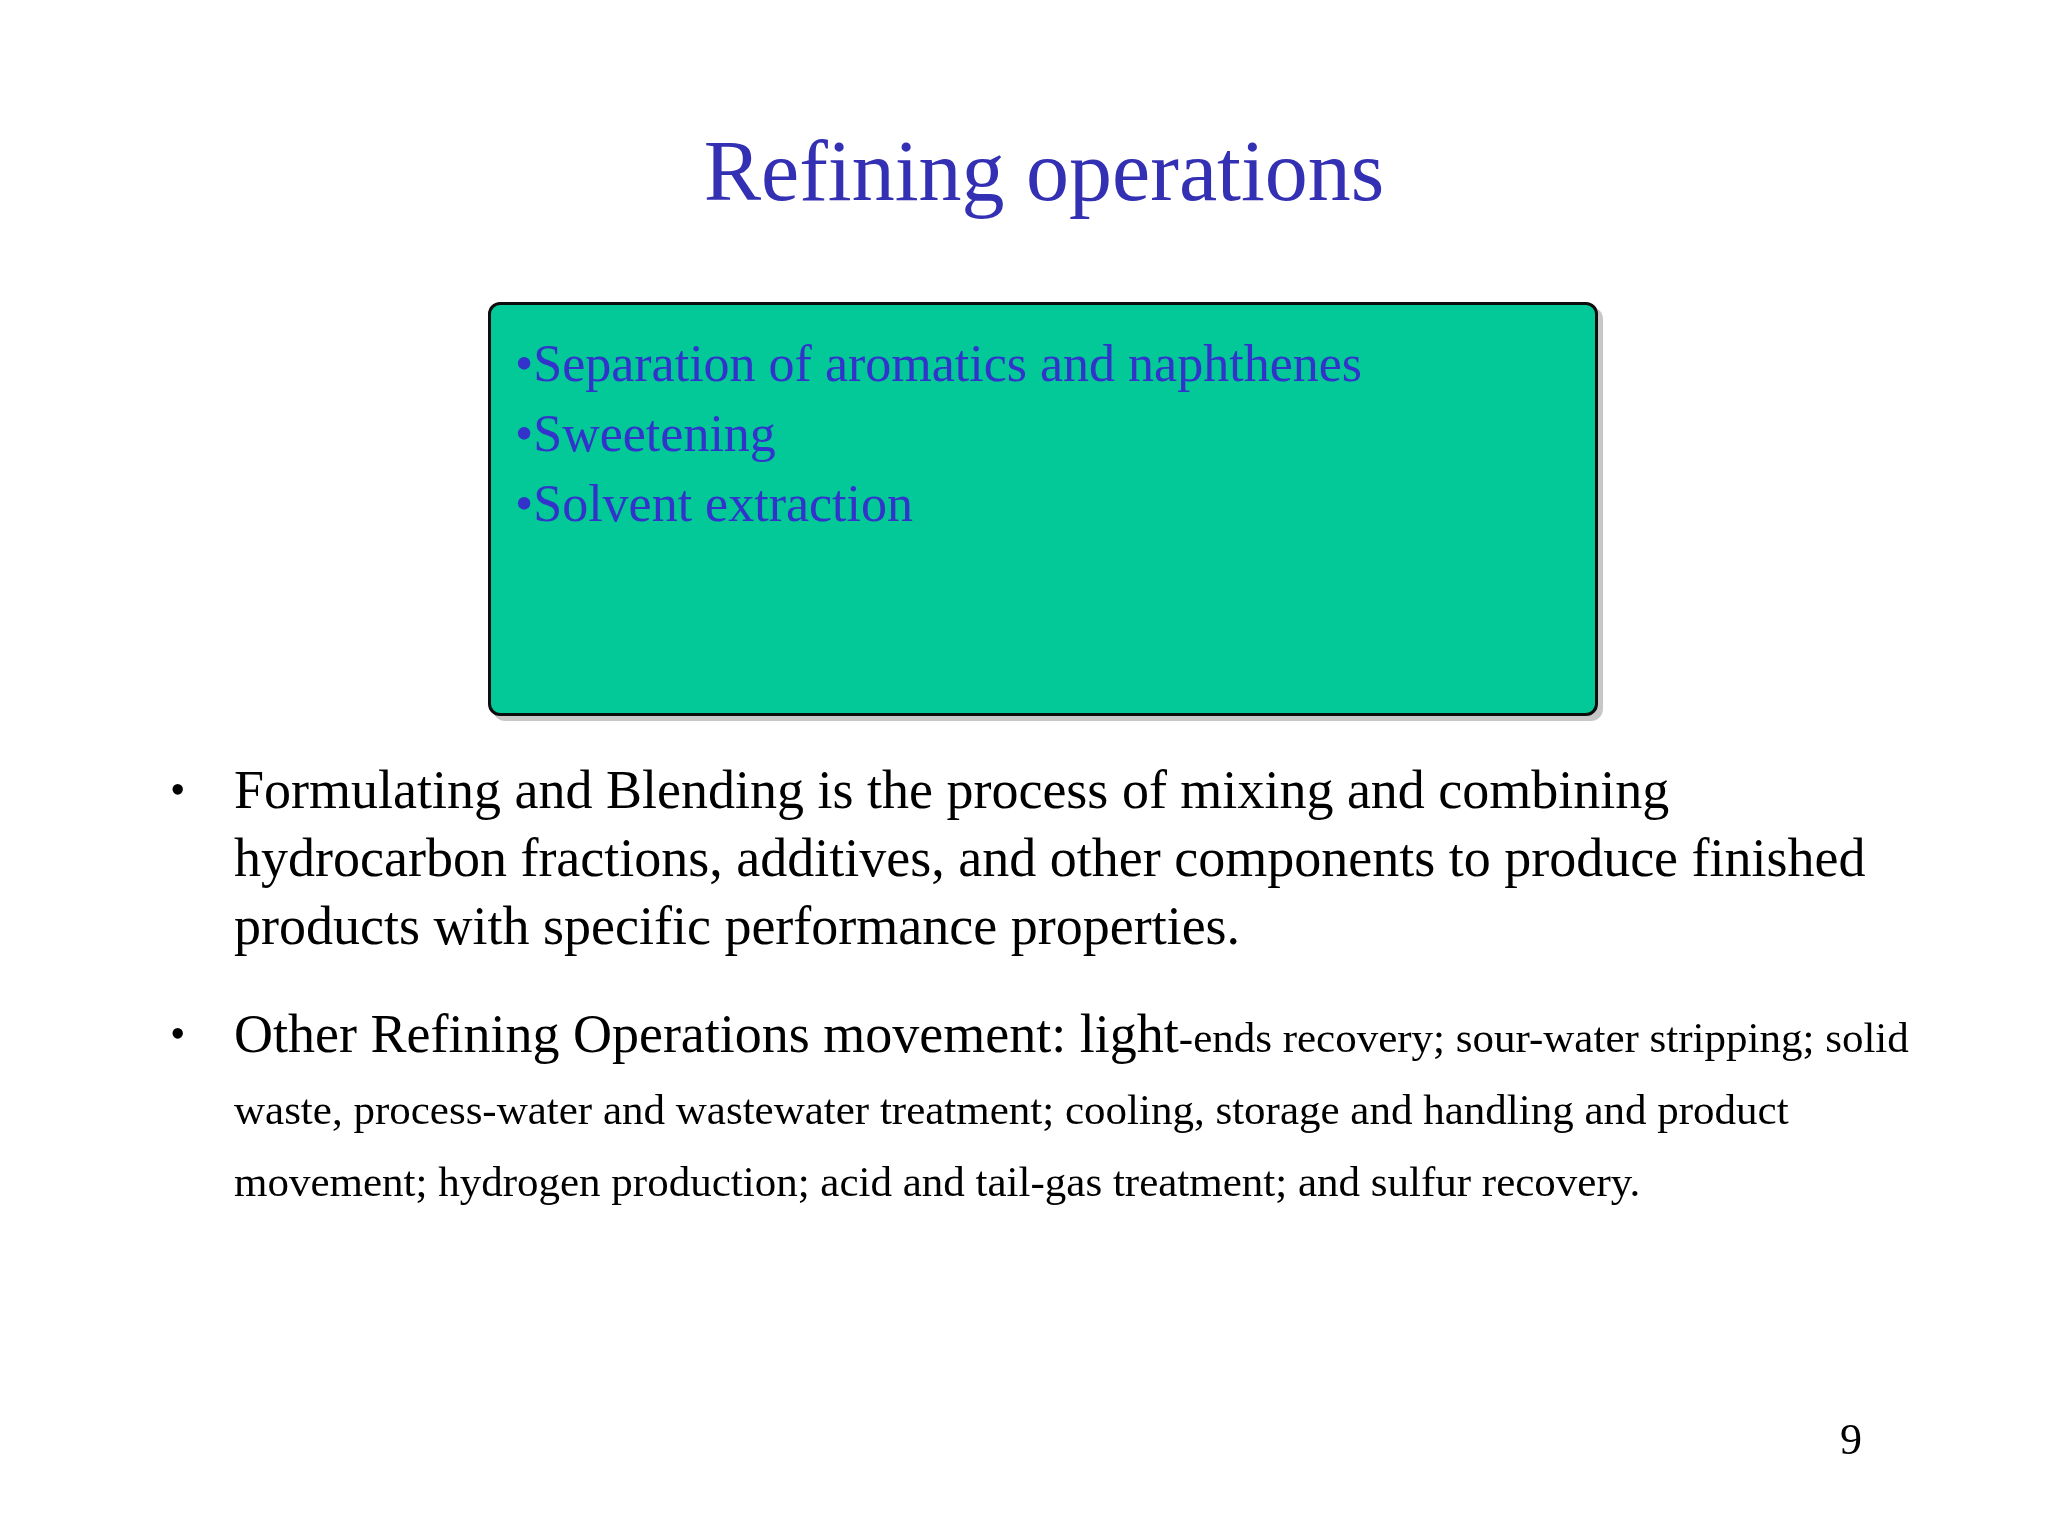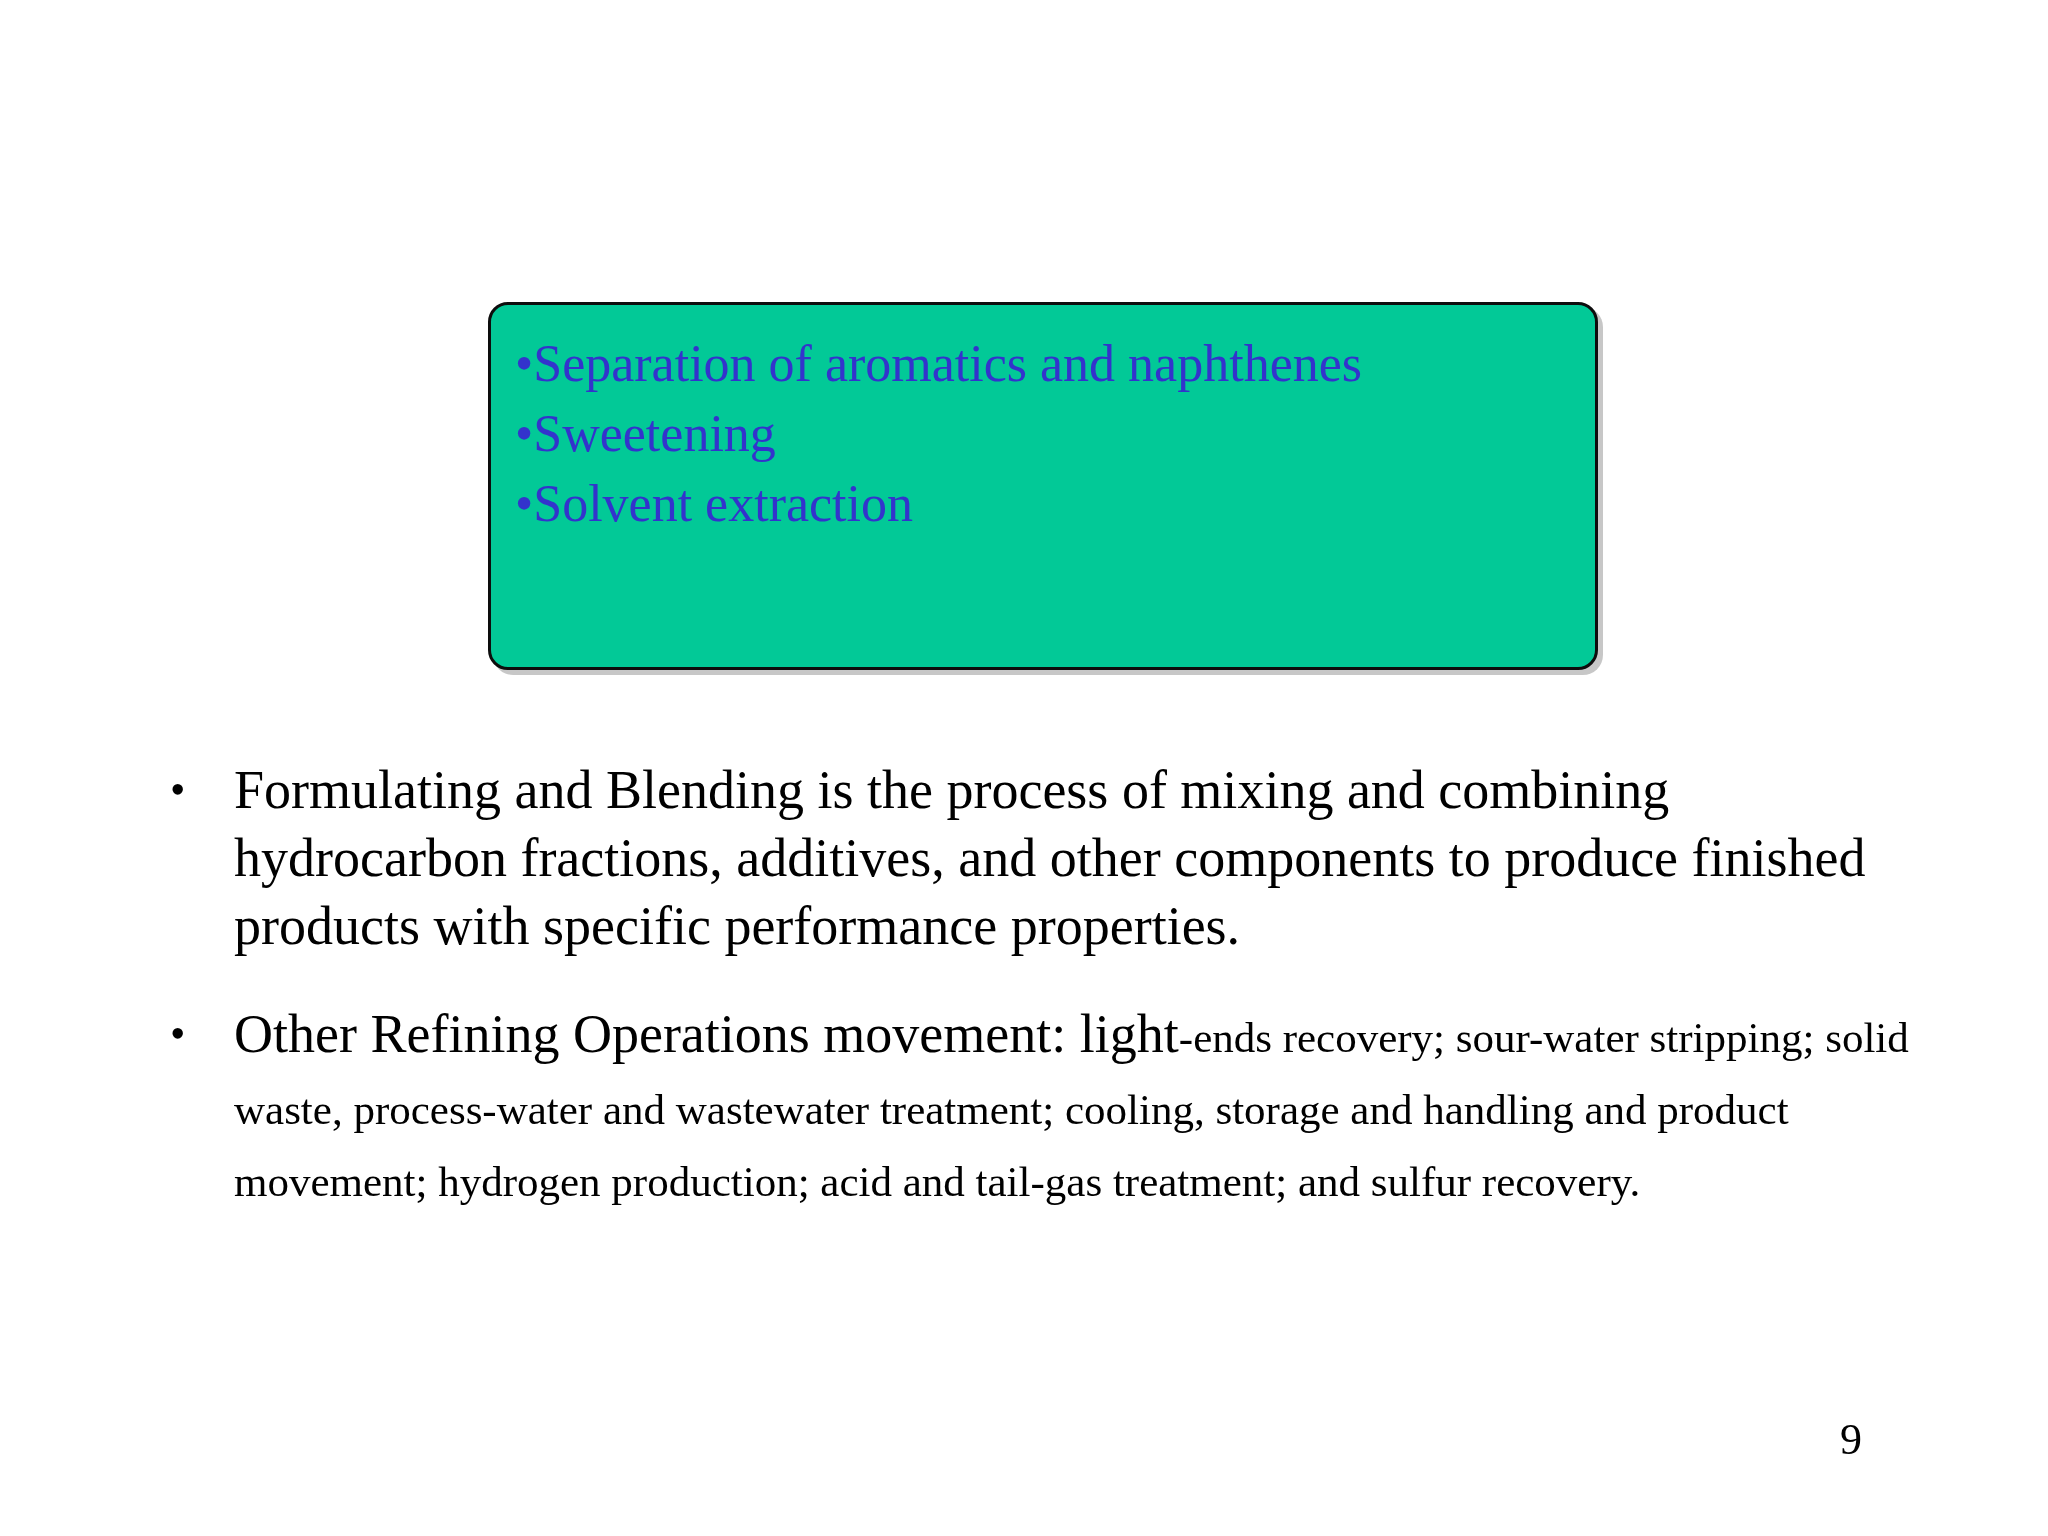--- a/index.html
+++ b/index.html
@@ -39,24 +39,24 @@
     padding-left: 40px;
     box-sizing: border-box;
   }
 
   
   .callout {
     position: absolute;
     left: 488px;
     top: 302px;
     width: 1110px;
-    height: 368px;
+    height: 414px;
     background: #02c997;
     border: 3px solid #0d0d0d;
-    border-radius: 20px;
+    border-radius: 12px;
     box-sizing: border-box;
     box-shadow: 5px 5px 0 rgba(0,0,0,0.22);
   }
   .callout-list {
     position: absolute;
     left: 24px;
     top: 24px;
     right: 10px;
   }
   .callout-line {
@@ -126,20 +126,21 @@
     color: #000000;
     font-size: 44px;
     line-height: 52px;
   }
 </style>
 </head>
 <body>
 
 <div class="slide">
 
+  <div class="slide-title">Refining operations</div>
 
   <div class="callout">
     <div class="callout-list">
 
       <div class="callout-line">
         <span class="dot">•</span><span>Separation of aromatics and naphthenes</span>
       </div>
 
       <div class="callout-line">
         <span class="dot">•</span><span>Sweetening</span>

